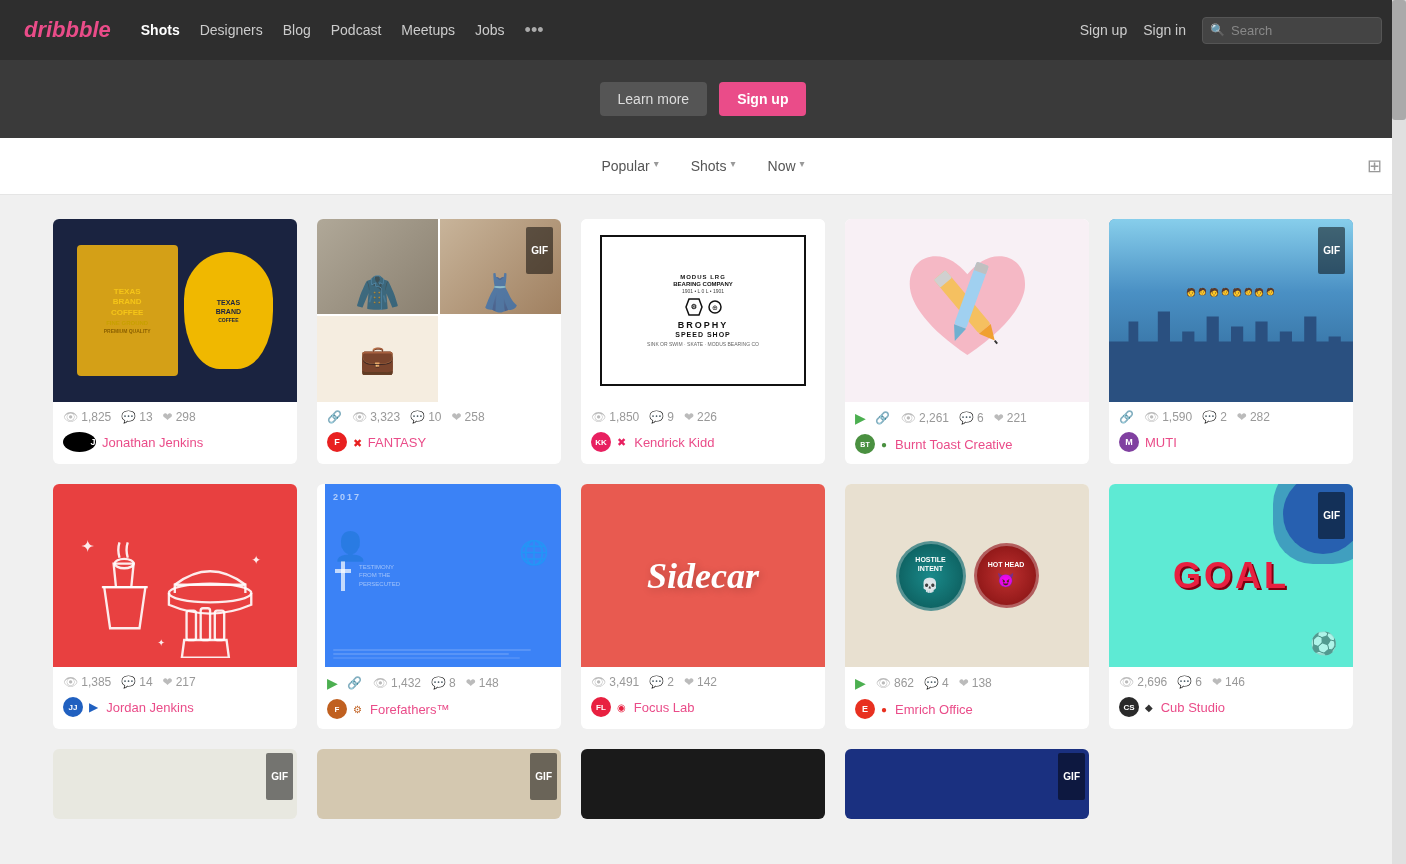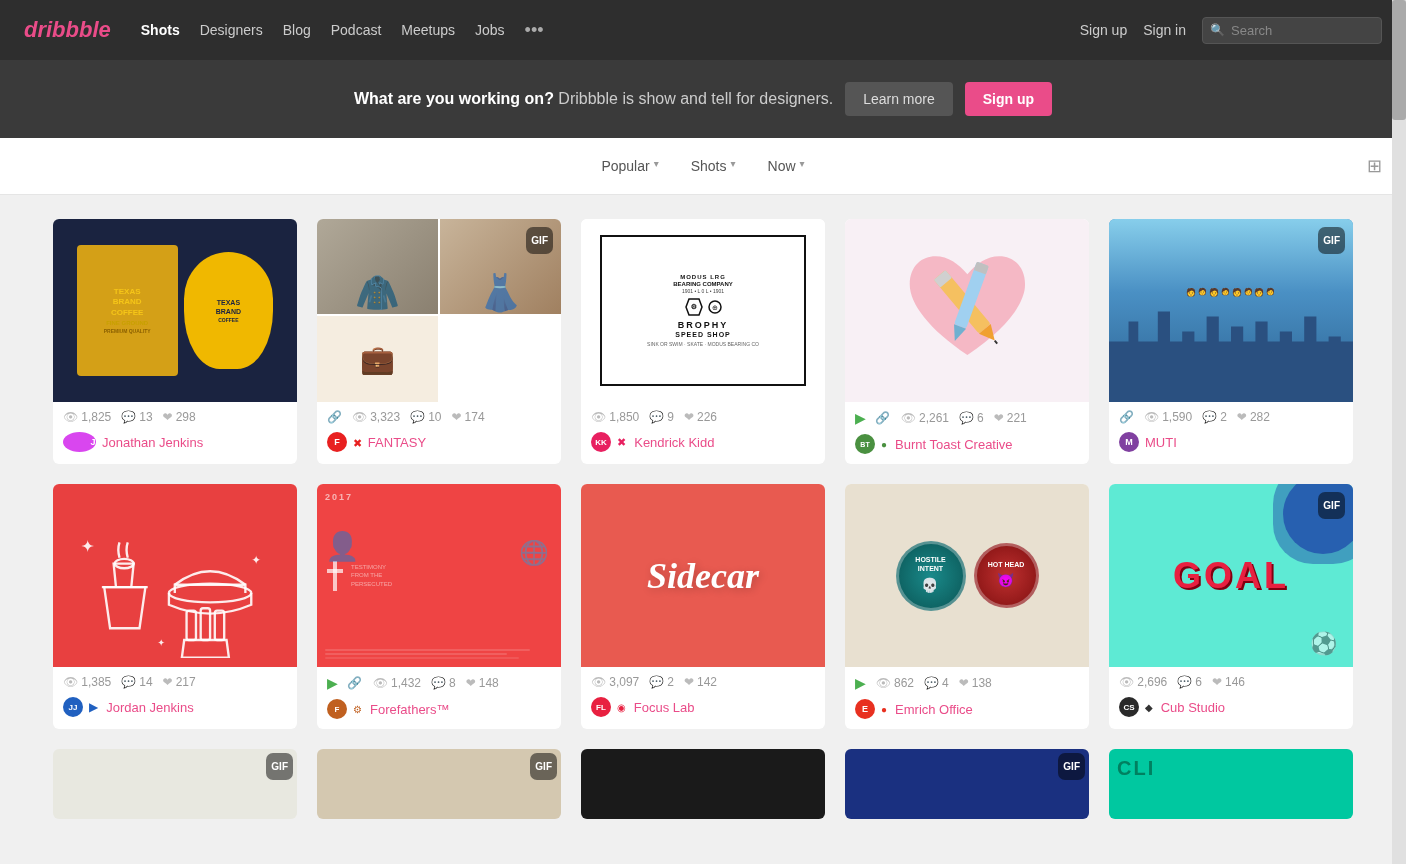--- a/index.html
+++ b/index.html
@@ -175,22 +175,22 @@
       font-size: 12px;
       cursor: pointer;
     }
     .gif-badge {
       position: absolute;
       top: 8px;
       right: 8px;
       background: rgba(0,0,0,0.5);
       color: #fff;
       font-size: 10px;
-      padding: 8px 5px;
-      border-radius: 7px;
+      padding: 18px 5px;
+      border-radius: 2px;
       font-weight: bold;
       text-align: right;
     }
     .shot-meta {
       padding: 8px 10px 4px;
       display: flex;
       align-items: center;
       gap: 10px;
       font-size: 12px;
       color: #999;
@@ -391,24 +391,20 @@
     <span class="nav-auth">Sign up</span>
     <span class="nav-auth">Sign in</span>
     <div class="search-wrap">
       <span class="search-icon-span">🔍</span>
       <input class="search-input" type="text" placeholder="Search" style="">
     </div>
   </div>
 </nav>
 
 <div class="banner">
-  <span class="banner-text">
-    <strong>What are you working on?</strong>
-    <span>Dribbble is show and tell for designers.</span>
-  </span>
   <button class="btn-learn">Learn more</button>
   <button class="btn-signup-banner">Sign up</button>
 </div>
 
 <div class="filter-bar">
   <div class="filter-dropdown">
     <span>Popular</span>
     <span class="chevron">▾</span>
   </div>
   <div class="filter-dropdown">
@@ -453,21 +449,21 @@
         <span>
             <span class="meta-icon">💬</span> 
             <span>13</span>
           </span>
         <span>
             <span class="meta-icon">❤</span> 
             <span>298</span>
           </span>
       </div>
       <div class="shot-author">
-        <div class="author-avatar" style="background:#d946ef;padding-left:33px;">JS</div>
+        <div class="author-avatar" style="background:#000000;padding-left:33px;">JS</div>
         <span class="author-name">Jonathan Jenkins</span>
       </div>
     </div>
 
     <div class="shot-card">
       <div class="shot-thumb">
         <div class="shot-thumb-inner">
           <div class="fantasy-thumb">
             <div class="fantasy-tile gray-suit">
               <span style="font-size:36px;opacity:0.6">🧥</span>
@@ -490,21 +486,21 @@
         <span>
             <span class="meta-icon">👁</span> 
             <span>3,323</span>
           </span>
         <span>
             <span class="meta-icon">💬</span> 
             <span>10</span>
           </span>
         <span>
             <span class="meta-icon">❤</span> 
-            <span>174</span>
+            <span>258</span>
           </span>
       </div>
       <div class="shot-author">
         <div class="author-avatar" style="background:#e82020;">F</div>
         <span class="author-name">
           <span style="color:#e82020;font-size:11px;margin-right:2px;">✖</span>
           <span>FANTASY</span>
         </span>
       </div>
     </div>
@@ -710,21 +706,21 @@
       </div>
       <div class="shot-author">
         <div class="author-avatar" style="background:#2060c0;font-size:8px;">JJ</div>
         <span style="color:#2060c0;font-size:12px;margin-right:2px;">▶</span>
         <span class="author-name">Jordan Jenkins</span>
       </div>
     </div>
 
     <div class="shot-card">
       <div class="shot-thumb">
-        <div class="shot-thumb-inner" style="background:#ef4444;">
+        <div class="shot-thumb-inner" style="background:#3b82f6;margin-left:8px;">
           <div style="width:100%;height:100%;padding:8px;display:flex;flex-direction:column;justify-content:space-between;">
 
             <div style="color:rgba(255,255,255,0.6);font-size:9px;font-weight:bold;letter-spacing:2px;">2017</div>
 
             <div style="display:flex;align-items:center;justify-content:flex-start;gap:6px;">
               <div style="width:20px;height:30px;position:relative;display:flex;align-items:center;justify-content:center;">
                 <div style="width:4px;height:30px;background:rgba(255,255,255,0.7);position:absolute;"></div>
                 <div style="width:16px;height:4px;background:rgba(255,255,255,0.7);position:absolute;top:8px;"></div>
               </div>
               <div style="color:rgba(255,255,255,0.5);font-size:6px;line-height:1.4;">
@@ -779,21 +775,21 @@
             <div style="font-family:Georgia,serif;font-style:italic;font-size:36px;color:#fff;font-weight:bold;text-shadow:2px 2px 8px rgba(0,0,0,0.2);">Sidecar</div>
           </div>
         </div>
         <div class="shot-overlay">
           <button class="overlay-btn">View</button>
         </div>
       </div>
       <div class="shot-meta">
         <span>
             <span class="meta-icon">👁</span> 
-            <span>3,097</span>
+            <span>3,491</span>
           </span>
         <span>
             <span class="meta-icon">💬</span> 
             <span>2</span>
           </span>
         <span>
             <span class="meta-icon">❤</span> 
             <span>142</span>
           </span>
       </div>
@@ -894,21 +890,18 @@
       <div style="width:100%;height:100%;background:#e8e8e0;"></div>
       <div class="gif-badge" style="top:4px;right:4px;">GIF</div>
     </div>
     <div class="partial-card" style="height:70px;background:#d4c8b0;position:relative;">
       <div class="gif-badge" style="top:4px;right:4px;">GIF</div>
     </div>
     <div class="partial-card" style="height:70px;background:#1a1a1a;"></div>
     <div class="partial-card" style="height:70px;background:#1a3080;position:relative;">
       <div class="gif-badge" style="top:4px;right:4px;">GIF</div>
     </div>
-    <div class="partial-card" style="height:70px;background:#00c8a0;overflow:hidden;">
-      <div style="padding:8px;font-size:20px;font-weight:900;color:#008060;letter-spacing:2px;">CLI</div>
-    </div>
   </div>
 </div>
 
 <div class="page-scroll">
   <div class="scroll-thumb"></div>
 </div>
 
 </body></html>

